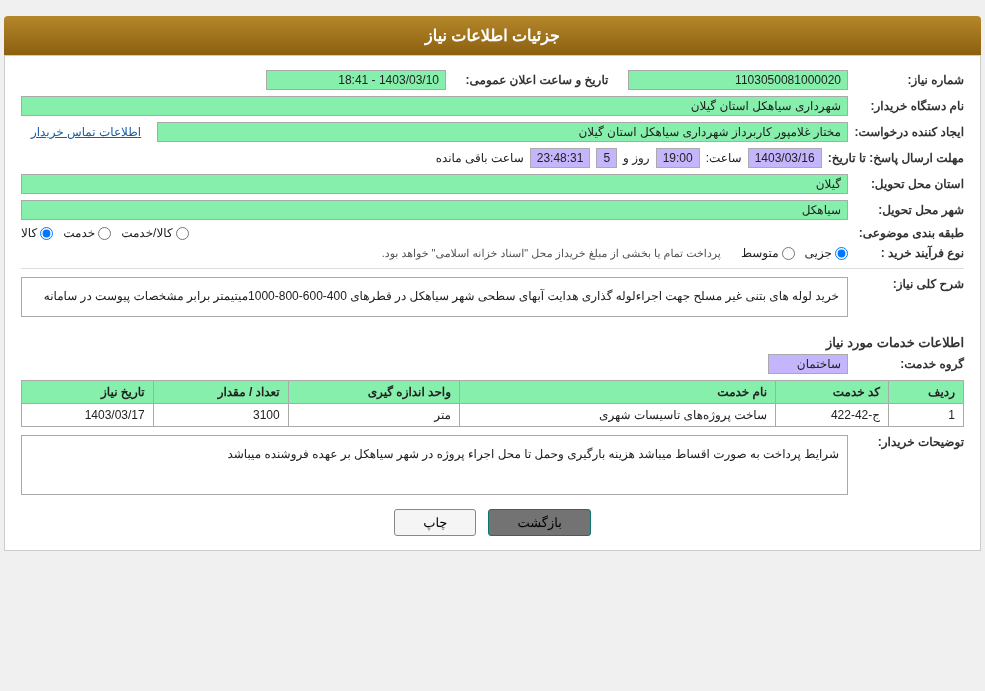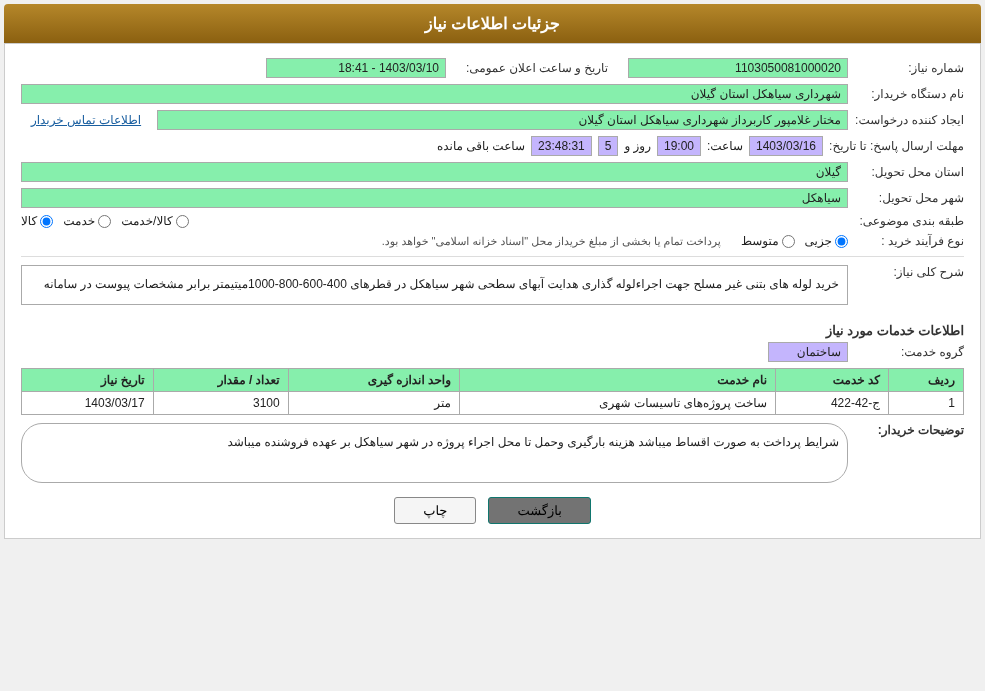--- a/index.html
+++ b/index.html
@@ -5,21 +5,21 @@
     * { box-sizing: border-box; margin: 0; padding: 0; }
     body {
       font-family: Tahoma, Arial, sans-serif;
       background: #f0f0f0;
       direction: rtl;
       font-size: 12px;
       color: #222;
     }
     .page-container {
       width: 985px;
-      margin: 0 auto;
+      margin: 12px auto;
       background: #f0f0f0;
       padding: 4px;
     }
     .header-bar {
       background: linear-gradient(to bottom, #b5872a, #8b6010);
       color: #fff;
       text-align: center;
       padding: 10px 0;
       font-size: 16px;
       font-weight: bold;
@@ -32,21 +32,21 @@
       padding: 14px 16px;
     }
     .info-row {
       display: flex;
       align-items: center;
       margin-bottom: 6px;
       gap: 6px;
     }
     .label {
       color: #333;
-      font-weight: normal;
+      font-weight: bold;
       white-space: nowrap;
       min-width: 110px;
       text-align: right;
     }
     .value-box {
       border: 1px solid #aaa;
       background: #86efac;
       padding: 2px 6px;
       min-height: 20px;
       flex: 1;
@@ -283,21 +283,21 @@
       <td>ساخت پروژه‌های تاسیسات شهری</td>
       <td>متر</td>
       <td>3100</td>
       <td>1403/03/17</td>
     </tr>
         </tbody>
     </table>
 
     <div class="info-row" style="align-items:flex-start;">
       <span class="buyer-label">توضیحات خریدار:</span>
-      <div class="notes-box" style="flex:1;border-radius:21px;">شرایط پرداخت به صورت اقساط میباشد هزینه بارگیری وحمل تا محل اجراء پروژه در شهر سیاهکل بر عهده فروشنده میباشد</div>
+      <div class="notes-box" style="flex:1;">شرایط پرداخت به صورت اقساط میباشد هزینه بارگیری وحمل تا محل اجراء پروژه در شهر سیاهکل بر عهده فروشنده میباشد</div>
     </div>
 
     <div class="button-row">
       <button class="btn btn-back">بازگشت</button>
       <button class="btn btn-print">چاپ</button>
     </div>
   </div>
 </div>
 
 </body></html>

